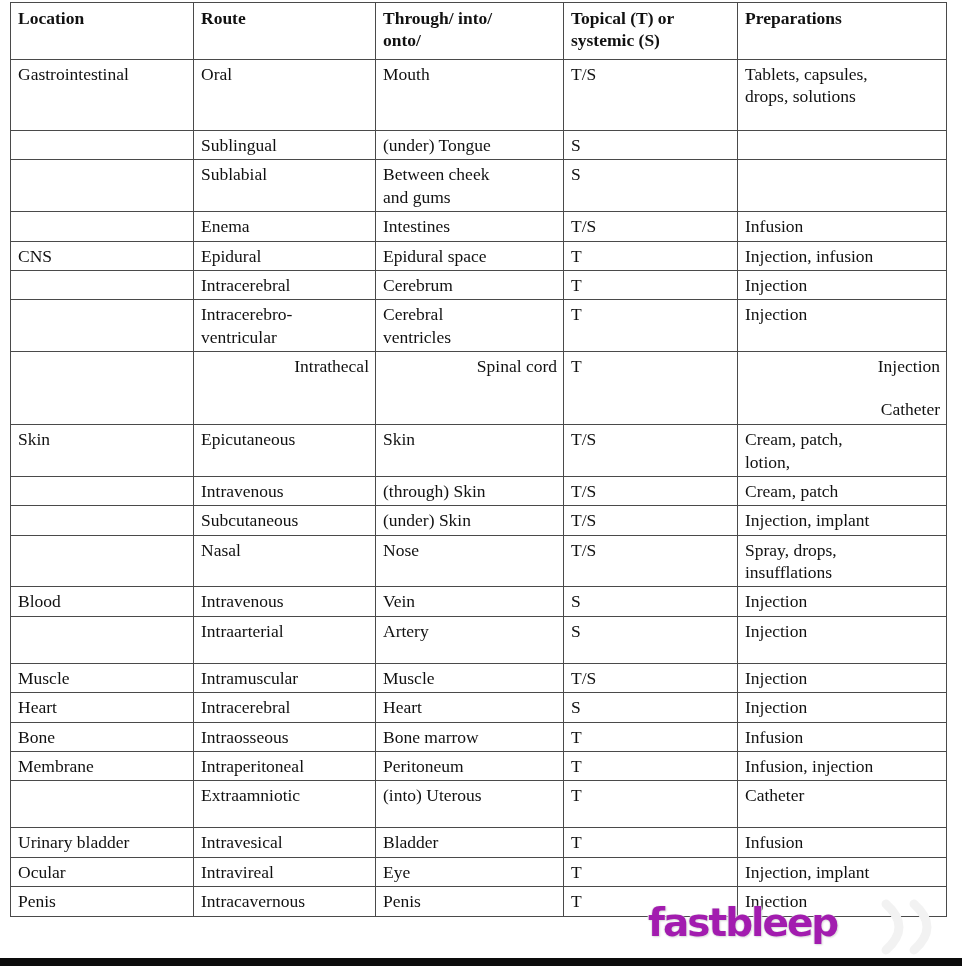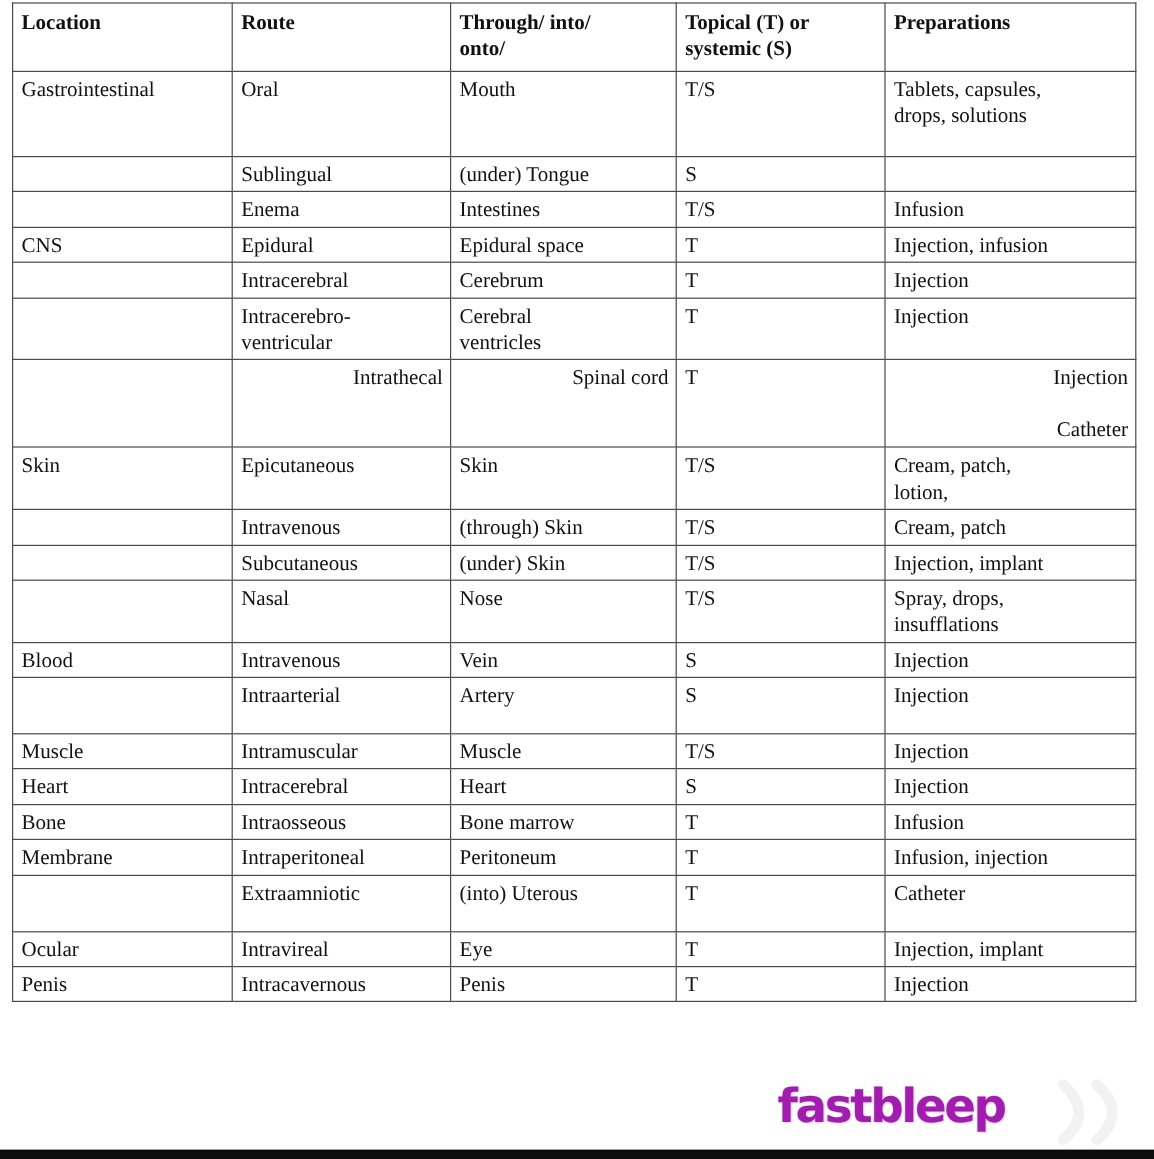--- a/index.html
+++ b/index.html
@@ -164,20 +164,30 @@
 
 
         <tr class="h-norm">
           <td></td>
           <td>Sublingual</td>
           <td>(under) Tongue</td>
           <td class="center">S</td>
           <td></td>
         </tr>
 
+        <tr class="h-med">
+          <td></td>
+          <td>Sublabial</td>
+          <td>
+            <span>Between cheek</span><br>
+            <span>and gums</span>
+          </td>
+          <td class="center">S</td>
+          <td></td>
+        </tr>
 
         <tr class="h-norm">
           <td></td>
           <td>Enema</td>
           <td>Intestines</td>
           <td class="center">T/S</td>
           <td>Infusion</td>
         </tr>
 
         <tr class="h-norm">
@@ -310,20 +320,27 @@
         </tr>
 
         <tr class="h-mid">
           <td></td>
           <td>Extraamniotic</td>
           <td>(into) Uterous</td>
           <td class="center">T</td>
           <td>Catheter</td>
         </tr>
 
+        <tr class="h-norm">
+          <td>Urinary bladder</td>
+          <td>Intravesical</td>
+          <td>Bladder</td>
+          <td class="center">T</td>
+          <td>Infusion</td>
+        </tr>
 
         <tr class="h-norm">
           <td>Ocular</td>
           <td>Intravireal</td>
           <td>Eye</td>
           <td class="center">T</td>
           <td>Injection, implant</td>
         </tr>
 
         <tr class="h-norm">

